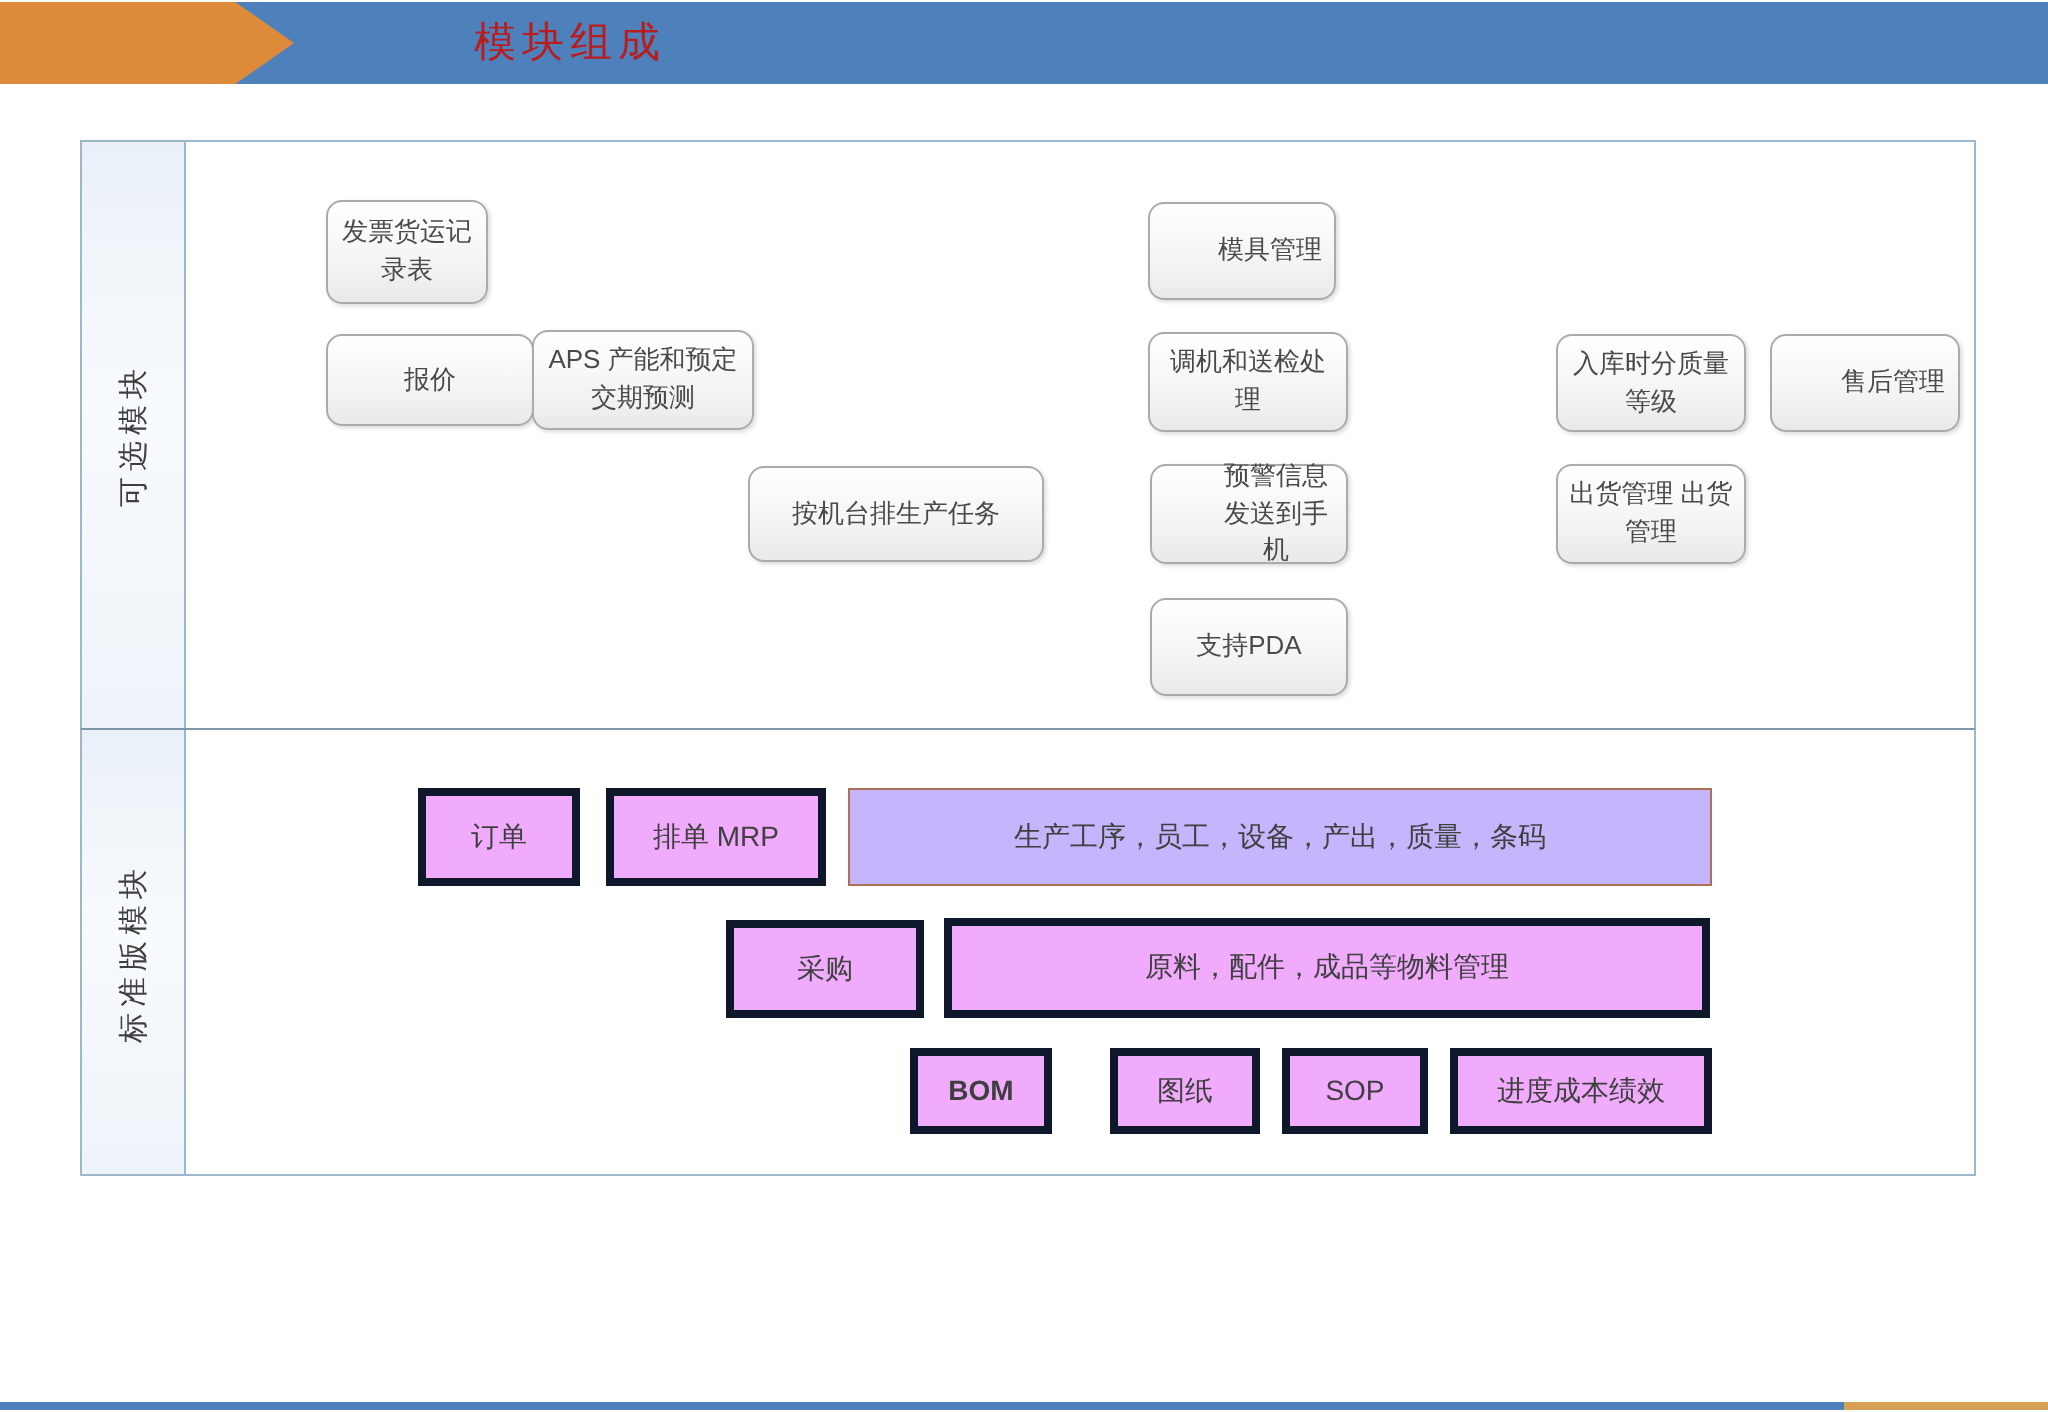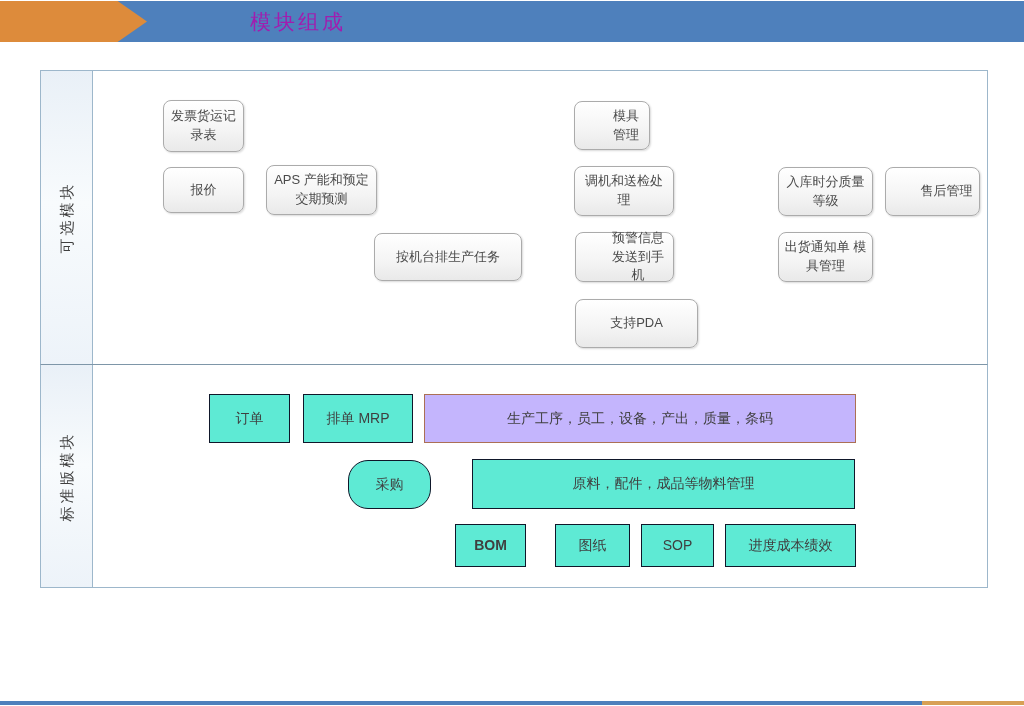--- a/index.html
+++ b/index.html
@@ -14,22 +14,22 @@
   .header-bar{
     position:absolute;left:115px;top:1px;width:909px;height:41px;
     background:#4E80BC;
   }
   .header-arrow{
     position:absolute;left:0;top:1px;width:147px;height:41px;
     background:#DD8B3B;
     clip-path:polygon(0 0,80% 0,100% 50%,80% 100%,0 100%);
   }
   .header-title{
-    position:absolute;left:250px;top:1px;height:41px;line-height:41px;
-    color:#a21caf;font-size:21px;letter-spacing:3px;
+    position:absolute;left:237px;top:1px;height:41px;line-height:41px;
+    color:#b91c1c;font-size:21px;letter-spacing:3px;
   }
 
   
   .section{
     position:absolute;left:40px;width:948px;
     border:1px solid #9DB7CB;background:#ffffff;box-sizing:border-box;
   }
   .section-optional{top:70px;height:295px;border-bottom:1px solid #7E96A8;}
   .section-standard{top:364px;height:224px;border-top:1px solid #7E96A8;}
   .label-col{
@@ -52,21 +52,21 @@
     box-shadow:1px 1px 2px rgba(0,0,0,0.15);
     color:#4A4A4A;font-size:13px;line-height:1.45;padding:2px 4px;
   }
 
   
   .sbox{
     position:absolute;box-sizing:border-box;
     display:flex;align-items:center;justify-content:center;text-align:center;
     font-size:14px;color:#3F3F3F;line-height:1.4;padding:2px 4px;
   }
-  .sbox.yellow{background:#5eead4;border:1px solid #0f172a;}
+  .sbox.yellow{background:#f0abfc;border:4px solid #0f172a;}
   .sbox.orange{background:#c4b5fd;border:1px solid #AB7055;}
 
   
   .footer-line-blue{
     position:absolute;left:0;top:701px;width:922px;height:4px;background:#4E80BC;
   }
   .footer-line-orange{
     position:absolute;left:922px;top:701px;width:102px;height:4px;background:#D8A055;
   }
 </style>
@@ -85,35 +85,35 @@
     </div>
   </div>
 
   <div class="section section-standard">
     <div class="label-col">
       <span class="vlabel">标准版模块</span>
     </div>
   </div>
 
   <div class="obox" style="left:163px;top:100px;width:81px;height:52px;">发票货运记录表</div>
-  <div class="obox" style="left:163px;top:167px;width:81px;height:46px;">报价</div>
+  <div class="obox" style="left:163px;top:167px;width:104px;height:46px;">报价</div>
   <div class="obox" style="left:266px;top:165px;width:111px;height:50px;">APS 产能和预定交期预测</div>
   <div class="obox" style="left:374px;top:233px;width:148px;height:48px;">按机台排生产任务</div>
-  <div class="obox" style="left:574px;top:101px;width:76px;height:49px;padding-left:32px;">模具管理</div>
+  <div class="obox" style="left:574px;top:101px;width:94px;height:49px;padding-left:32px;">模具管理</div>
   <div class="obox" style="left:574px;top:166px;width:100px;height:50px;">调机和送检处理</div>
   <div class="obox" style="left:575px;top:232px;width:99px;height:50px;padding-left:31px;">预警信息发送到手机</div>
-  <div class="obox" style="left:575px;top:299px;width:123px;height:49px;">支持PDA</div>
+  <div class="obox" style="left:575px;top:299px;width:99px;height:49px;">支持PDA</div>
   <div class="obox" style="left:778px;top:167px;width:95px;height:49px;">入库时分质量等级</div>
   <div class="obox" style="left:885px;top:167px;width:95px;height:49px;padding-left:32px;">售后管理</div>
-  <div class="obox" style="left:778px;top:232px;width:95px;height:50px;">出货通知单 模具管理</div>
+  <div class="obox" style="left:778px;top:232px;width:95px;height:50px;">出货管理 出货管理</div>
 
   <div class="sbox yellow" style="left:209px;top:394px;width:81px;height:49px;">订单</div>
   <div class="sbox yellow" style="left:303px;top:394px;width:110px;height:49px;">排单 MRP</div>
   <div class="sbox orange" style="left:424px;top:394px;width:432px;height:49px;">生产工序，员工，设备，产出，质量，条码</div>
-  <div class="sbox yellow" style="left:348px;top:460px;width:83px;height:49px;border-radius:20px;">采购</div>
+  <div class="sbox yellow" style="left:363px;top:460px;width:99px;height:49px;">采购</div>
   <div class="sbox yellow" style="left:472px;top:459px;width:383px;height:50px;">原料，配件，成品等物料管理</div>
   <div class="sbox yellow" style="left:455px;top:524px;width:71px;height:43px;font-weight:bold;">BOM</div>
   <div class="sbox yellow" style="left:555px;top:524px;width:75px;height:43px;">图纸</div>
   <div class="sbox yellow" style="left:641px;top:524px;width:73px;height:43px;">SOP</div>
   <div class="sbox yellow" style="left:725px;top:524px;width:131px;height:43px;">进度成本绩效</div>
 
   <div class="footer-line-blue"></div>
   <div class="footer-line-orange"></div>
 
 </div>

